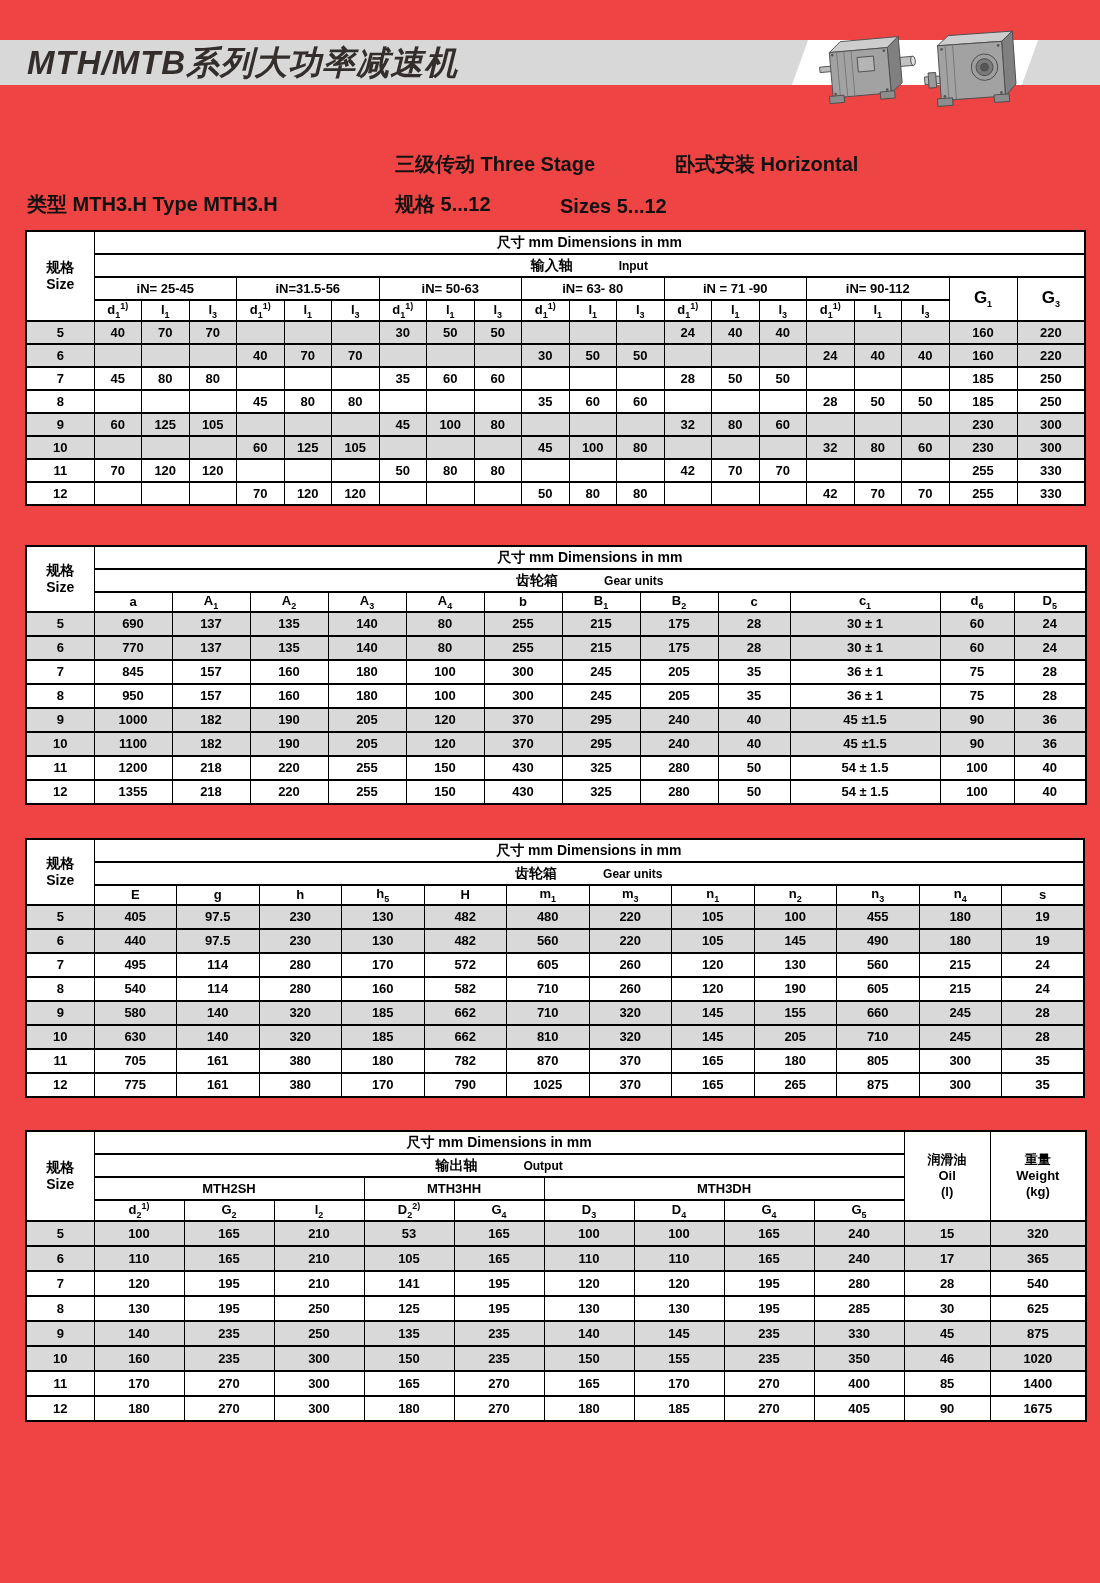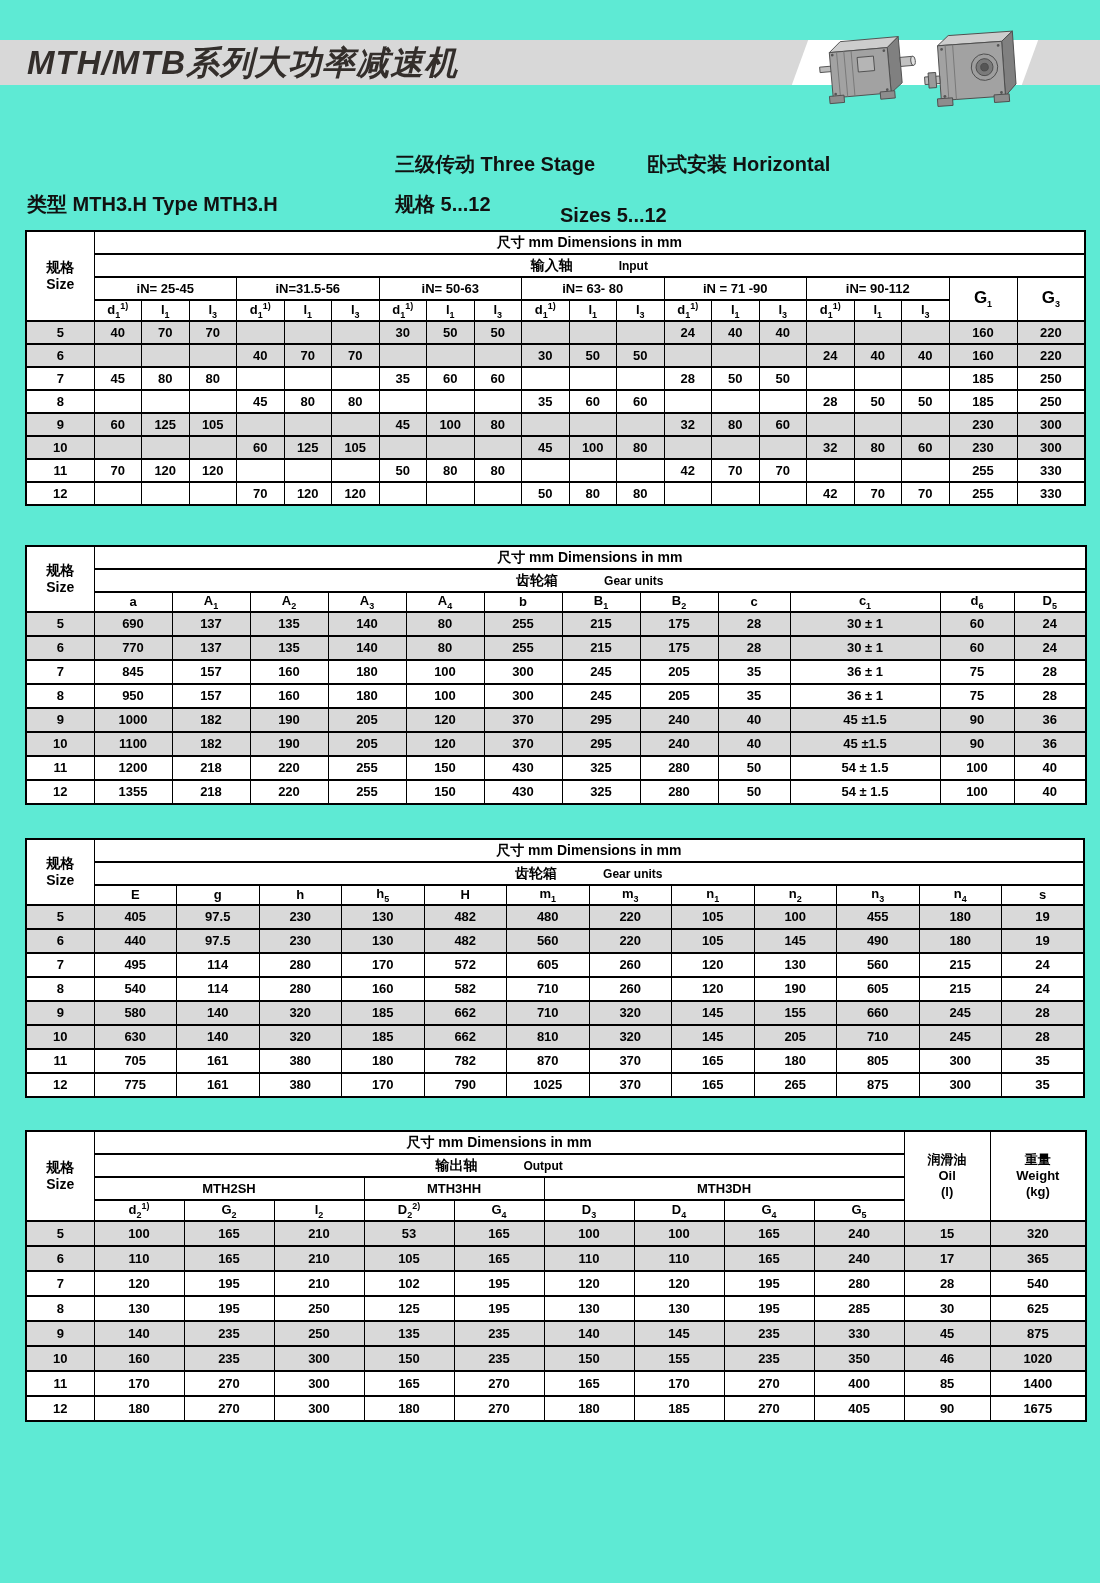--- a/index.html
+++ b/index.html
@@ -2,36 +2,36 @@
 <html style="--band: #d8d8d8; --shade: #d9d9d9; --title: #332e2b;"><head>
 <meta charset="utf-8">
 <style>
   :root{
     --band:#d8d8d8;
     --shade:#d9d9d9;
     --title:#332e2b;
   }
   *{margin:0;padding:0;box-sizing:border-box;}
   body{background:#f0f0f0;font-family:"Liberation Sans","DejaVu Sans",sans-serif;}
-  .page{position:relative;width:1100px;height:1583px;background:#5eead4;margin:0 auto;overflow:hidden;}
+  .page{position:relative;width:1100px;height:1583px;background:#ef4444;margin:0 auto;overflow:hidden;}
 
   
   .band{position:absolute;left:0;top:40px;width:1100px;height:45px;background:var(--band);}
   .band-cutout{position:absolute;left:800px;top:40px;width:230px;height:45px;background:#ffffff;transform:skewX(-20deg);}
   .page-title{position:absolute;left:27px;top:44px;font-size:33px;line-height:38px;
     font-weight:bold;font-style:italic;color:var(--title);letter-spacing:1px;white-space:nowrap;}
   .gearbox{position:absolute;}
   .gb-a{left:818px;top:20px;width:100px;height:95px;}
   .gb-b{left:922px;top:16px;width:104px;height:100px;}
 
   
   .intro{position:absolute;left:27px;top:151px;width:1060px;height:70px;font-weight:bold;font-size:20px;color:#111;}
   .intro span{position:absolute;white-space:nowrap;}
-  .l1a{left:0;top:0;} .l1b{left:368px;top:0;} .l1c{left:620px;top:0;}
-  .l2a{left:0;top:40px;text-align:right;} .l2b{left:368px;top:40px;} .l2c{left:533px;top:53px;}
+  .l1a{left:0;top:0;} .l1b{left:368px;top:0;} .l1c{left:648px;top:0;}
+  .l2a{left:0;top:40px;text-align:right;} .l2b{left:368px;top:40px;} .l2c{left:533px;top:44px;}
 
   
   table{position:absolute;left:25px;border-collapse:collapse;table-layout:fixed;background:#fff;
         border:2px solid #000;font-weight:bold;color:#000;}
   th,td{border:1px solid #000;border-top-width:2px;border-bottom-width:2px;
         text-align:center;vertical-align:middle;padding:0;overflow:hidden;white-space:nowrap;}
   th{font-size:13px;background:#fff;font-weight:bold;}
   td{font-size:13px;height:21px;line-height:21px;}
   sub{font-size:9px;} sup{font-size:9px;}
   .t1{top:230px;width:1060px;}
@@ -733,21 +733,21 @@
           <td>165</td>
           <td>240</td>
           <td>17</td>
           <td>365</td>
         </tr>
         <tr>
           <td>7</td>
           <td>120</td>
           <td>195</td>
           <td>210</td>
-          <td>102</td>
+          <td>141</td>
           <td>195</td>
           <td>120</td>
           <td>120</td>
           <td>195</td>
           <td>280</td>
           <td>28</td>
           <td>540</td>
         </tr>
         <tr>
           <td>8</td>

